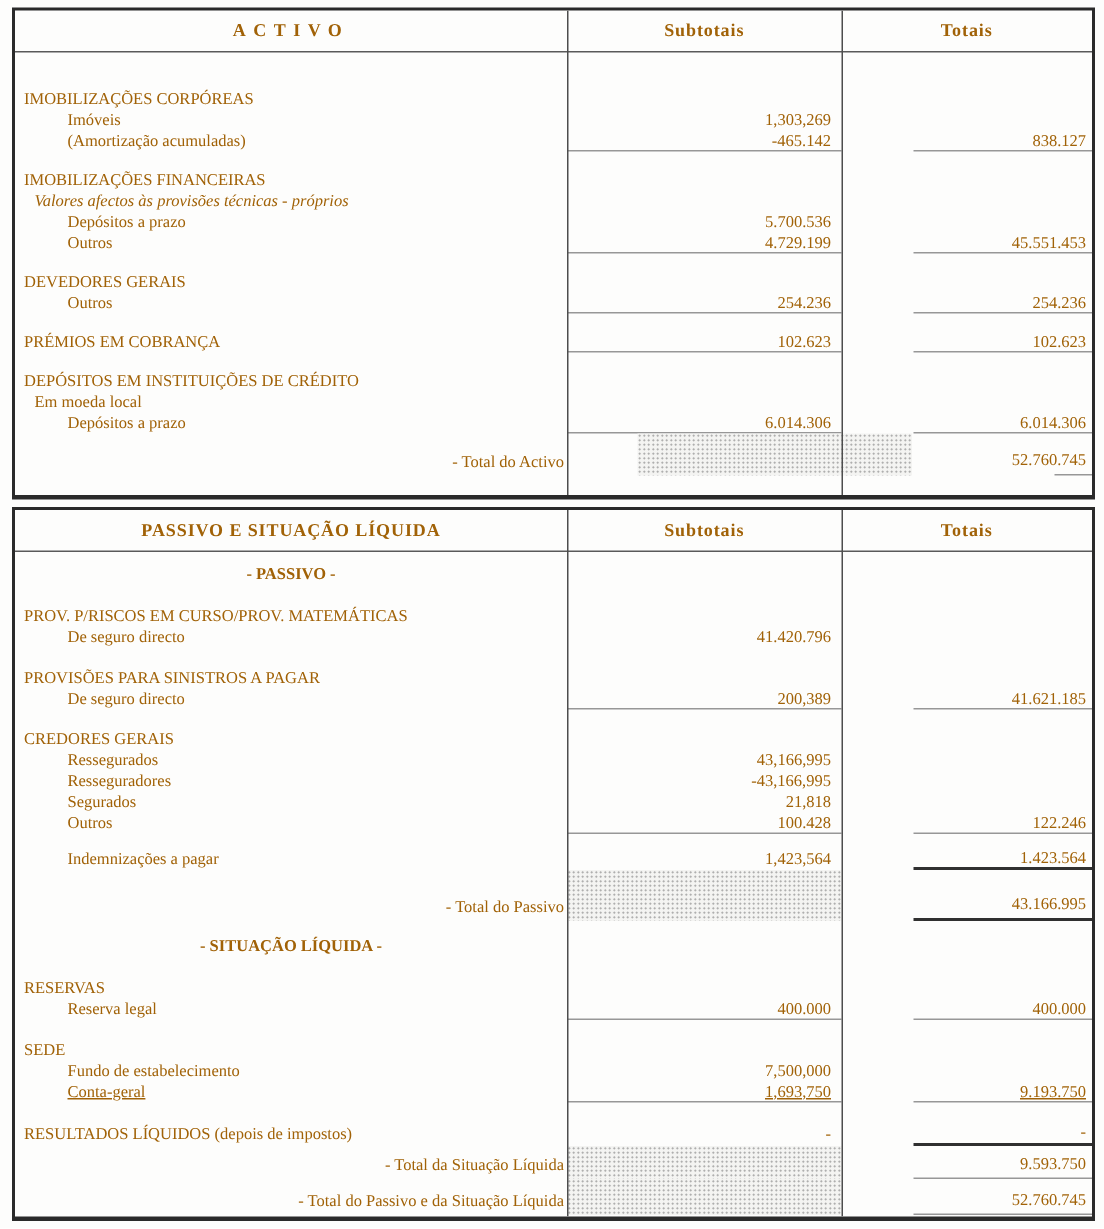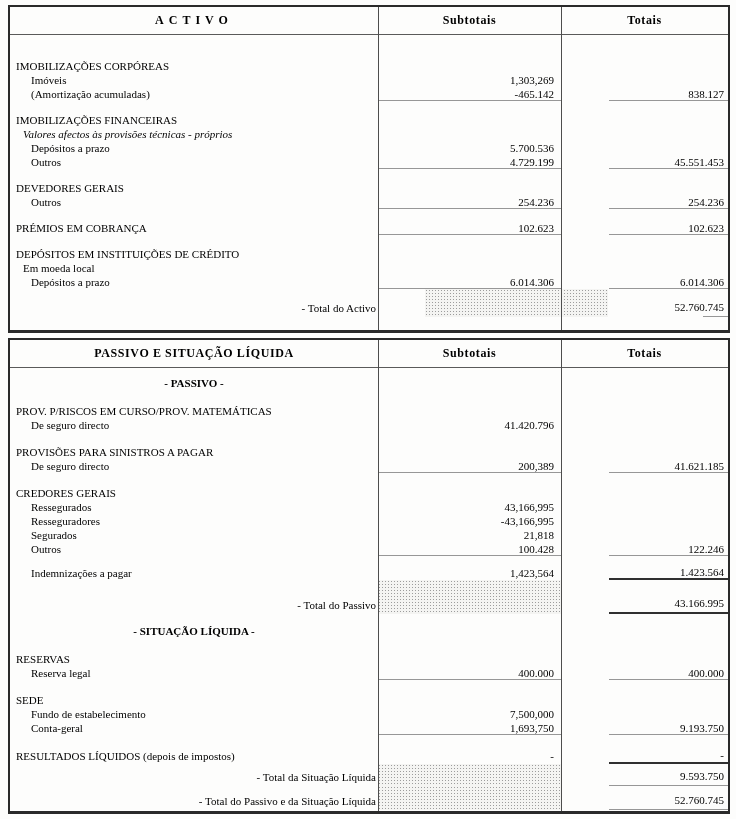--- a/index.html
+++ b/index.html
@@ -1,18 +1,18 @@
 <!DOCTYPE html>
 <html><head>
 <meta charset="utf-8">
 <style>
   html,body{margin:0;padding:0;background:#ffffff;}
   .sheet{
     position:relative;width:736px;height:819px;background:#fdfdfc;
-    font-family:"Liberation Serif","DejaVu Serif",serif;color:#000000;overflow:hidden;
+    font-family:"Liberation Serif","DejaVu Serif",serif;color:#a16207;overflow:hidden;
   }
   .tbl{
     position:absolute;left:8px;width:722px;box-sizing:border-box;
     border:2px solid #2a2a2a;overflow:hidden;background:#fdfdfc;
   }
   #tbl-activo{top:5px;height:328px;border-bottom-width:3px;}
   #tbl-passivo{top:338px;height:476px;border-bottom-width:3px;}
   .vline{position:absolute;top:0;bottom:0;width:1px;background:#4d4d4d;z-index:3;}
   .v1{left:368px;}
   .v2{left:551px;}
@@ -25,21 +25,21 @@
   #tbl-activo .th-title{letter-spacing:5px;}
   .tbody{position:relative;}
   .row{display:grid;grid-template-columns:368px 183px 1fr;box-sizing:border-box;}
   .row > div{display:flex;align-items:center;box-sizing:border-box;min-width:0;}
   .c1{padding-left:6px;font-size:11px;white-space:nowrap;overflow:hidden;}
   .num{justify-content:flex-end;font-size:11px;white-space:nowrap;}
   .c2.num{padding-right:7px;}
   .c3.num{padding-right:4px;margin-left:48px;}
   .lbl-section{padding-left:6px;}
   .lbl-subheader{padding-left:13px;}
-  .lbl-item{padding-left:21px;}
+  .lbl-item{padding-left:35px;}
   .lbl-center{justify-content:center;font-weight:bold;padding-left:0;}
   .lbl-total{justify-content:flex-end;padding-right:2px;padding-left:0;}
   .row-total > div{align-items:flex-end;padding-bottom:3px;}
   .ul{border-bottom:1px solid #979797;}
   .ul-heavy{border-bottom:2px solid #303030;}
   .hatch{
     background-image:radial-gradient(circle,#9c9c9c 0.55px,transparent 0.7px);
     background-size:3px 3px;background-color:#f4f4f2;
   }
   .dash{padding-right:14px;}
@@ -231,21 +231,21 @@
         <div class="row" style="height: 14px;">
           <div class="c1 lbl-section">SEDE</div>
           <div class="c2 num"></div>
           <div class="c3 num"></div>
         </div>
         <div class="row" style="height: 14px;">
           <div class="c1 lbl-item">Fundo de estabelecimento</div>
           <div class="c2 num">7,500,000</div>
           <div class="c3 num"></div>
         </div>
-        <div class="row" style="height: 14px;">
+        <div class="row" style="height: 14px; text-decoration: underline;">
           <div class="c1 lbl-item">Conta-geral</div>
           <div class="c2 num ul">1,693,750</div>
           <div class="c3 num ul">9.193.750</div>
         </div>
         <div class="row" style="height: 13px;"></div>
         <div class="row" style="height: 16px;">
           <div class="c1 lbl-section">RESULTADOS LÍQUIDOS (depois de impostos)</div>
           <div class="c2 num dash">-</div>
           <div class="c3 num ul-heavy dash">-</div>
         </div>

